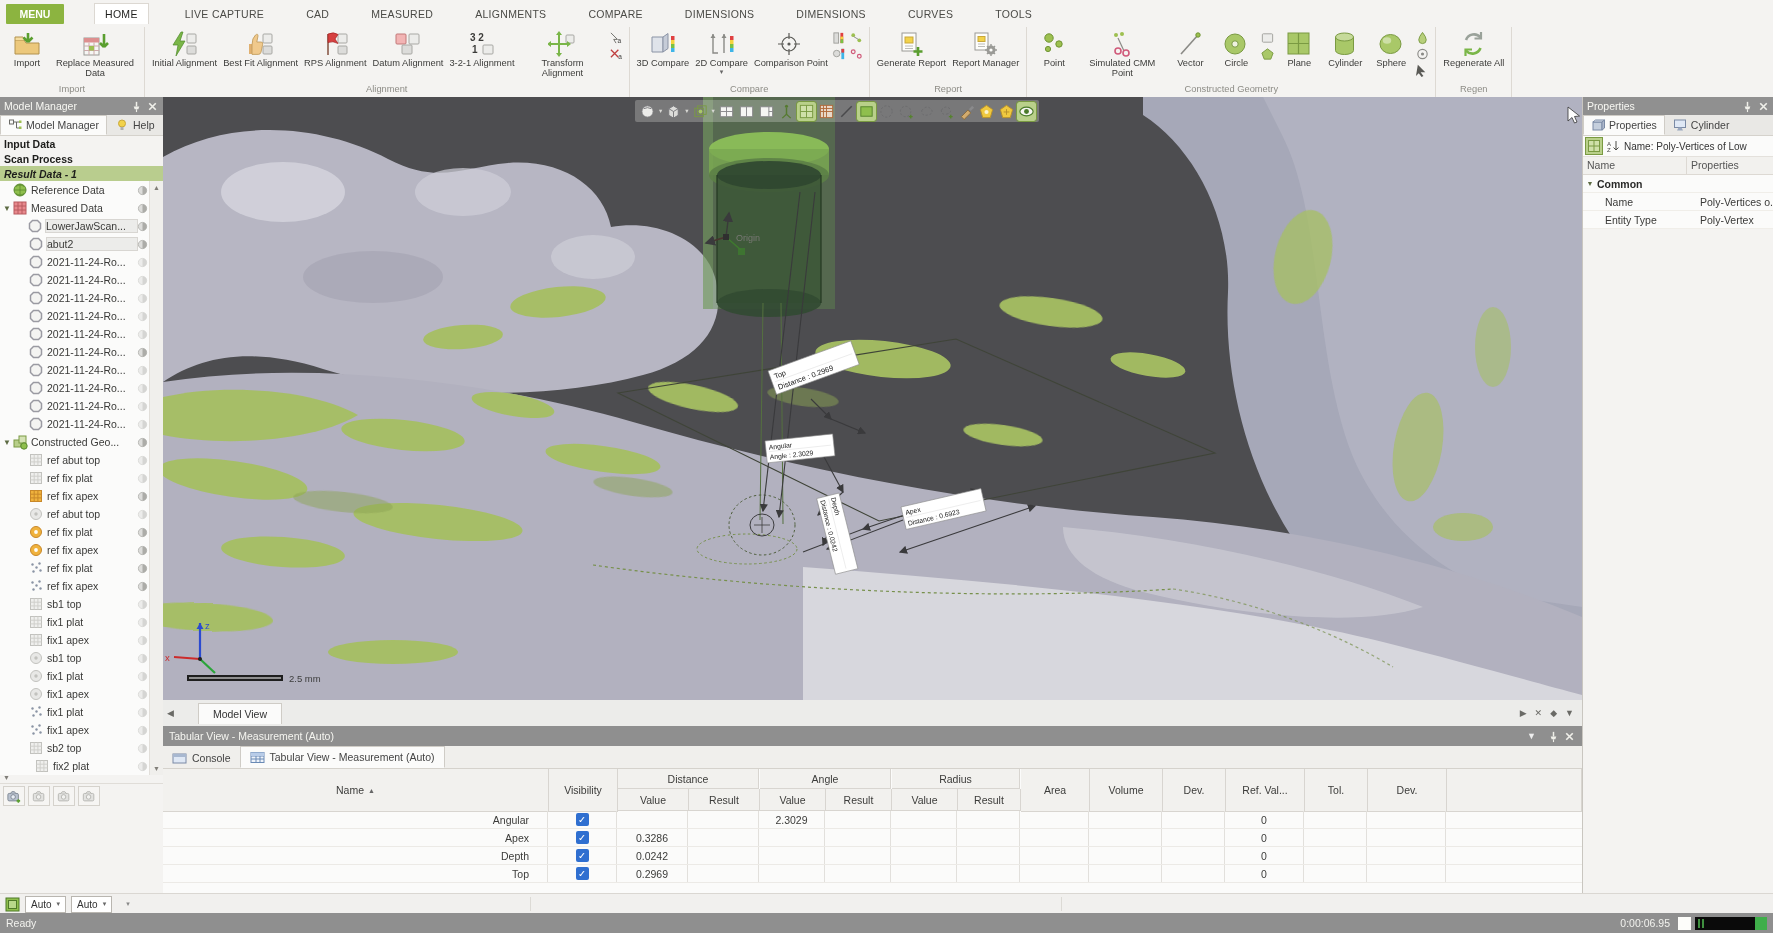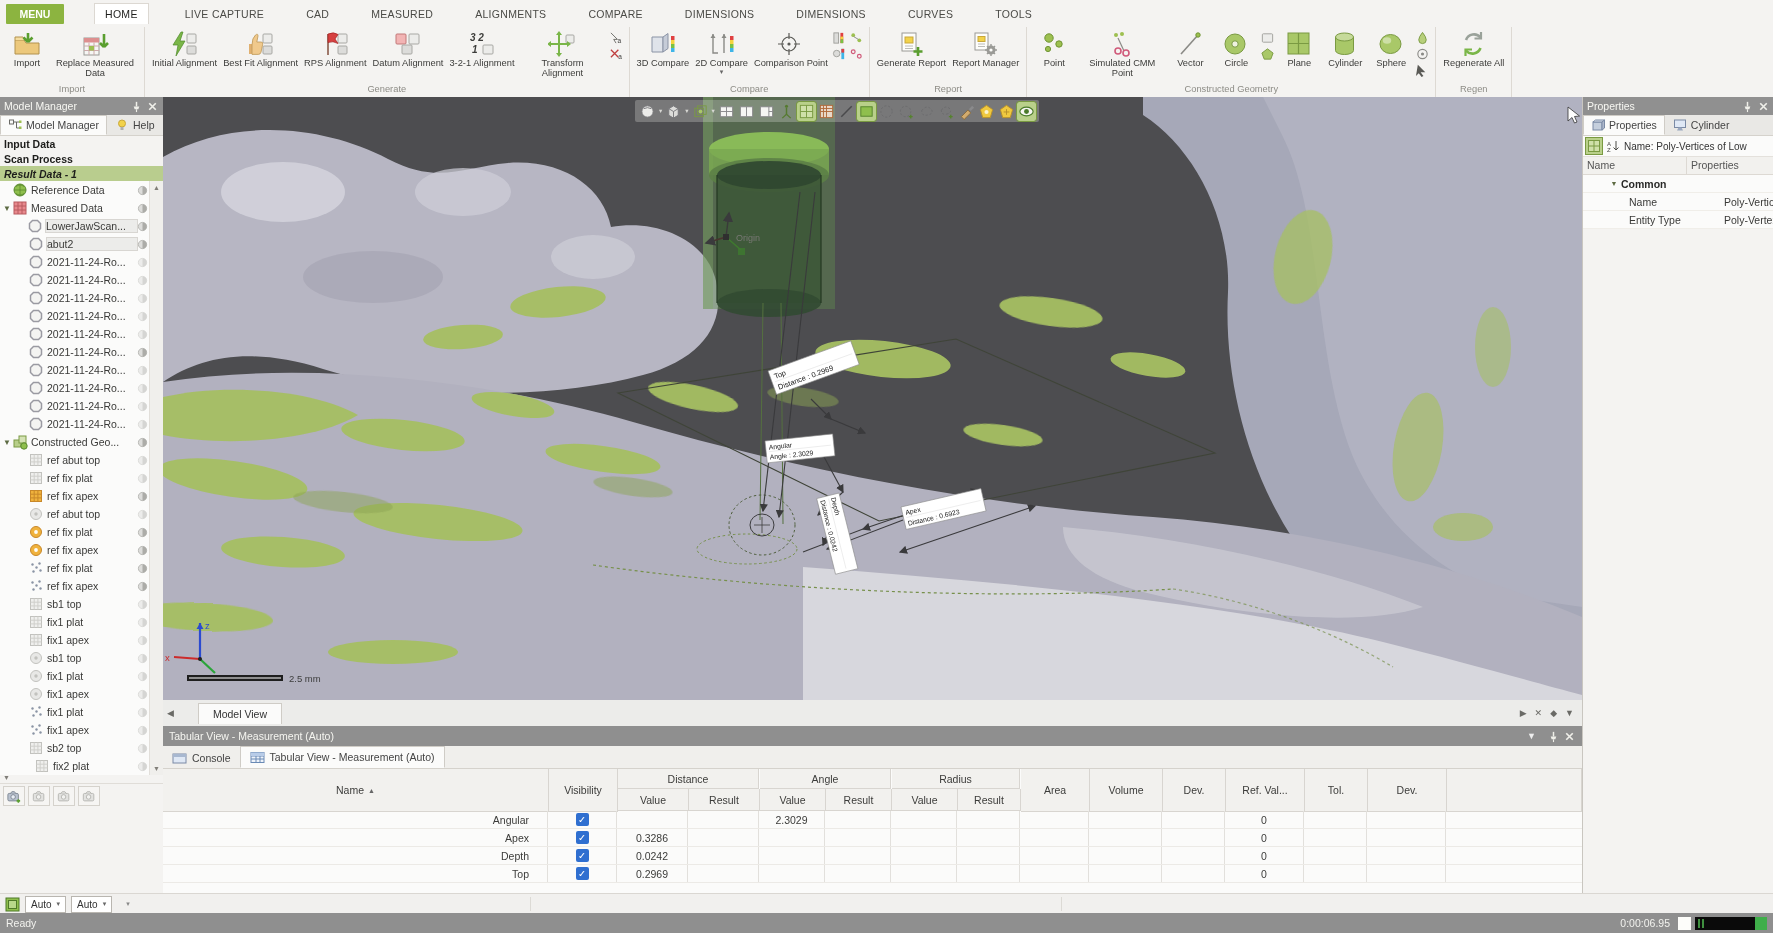--- a/index.html
+++ b/index.html
@@ -16,21 +16,21 @@
   #menu-btn{margin-left:6px;width:58px;height:20px;background:#8cb440;color:#fff;font-weight:bold;
             font-size:10.5px;display:flex;align-items:center;justify-content:center;border-radius:1px;cursor:pointer;}
   .mtab{margin-left:30px;font-size:10.5px;color:#4a4a46;letter-spacing:.3px;cursor:pointer;padding:4px 6px;}
   .mtab.active{background:#fff;border:1px solid #dcd8d2;border-bottom:none;color:#1f1f1d;padding:4px 10px;}
 
   
   #ribbon{left:0;top:27px;width:1773px;height:70px;background:#f4f3f1;border-bottom:1px solid #dcd9d4;display:flex;}
   .rgroup{display:flex;flex-direction:column;border-right:1px solid #ddd9d3;padding:0 4px;}
   .rbuttons{display:flex;align-items:flex-start;height:56px;padding-top:2px;}
   .rbtn{display:flex;flex-direction:column;align-items:center;min-width:40px;max-width:84px;padding:1px 3px;cursor:pointer;}
-  .rbtn .icn{width:29px;height:28px;font-style:italic;}
+  .rbtn .icn{width:29px;height:28px;}
   .rlabel{font-size:9.3px;line-height:1.08;text-align:center;color:#3c3c3a;white-space:pre-line;}
   .rgname{height:13px;text-align:center;font-size:9.3px;color:#8d8c86;}
   .rstack{display:flex;flex-direction:column;justify-content:flex-start;gap:2px;padding:2px 1px;}
   .rstack .icn{width:15px;height:14px;cursor:pointer;}
   .dd{font-size:7px;color:#666;}
 
   
   .ptitle{height:18px;background:#909090;color:#f7f7f2;display:flex;align-items:center;
           padding:0 4px;font-size:10.5px;}
   .ptitle .sp{flex:1;}
@@ -94,21 +94,21 @@
   
   #right-panel{left:1582px;top:97px;width:191px;height:796px;background:#f4f3f1;border-left:1px solid #c9c6c0;}
   #prop-toolbar{height:20px;display:flex;align-items:center;gap:3px;padding:0 3px;background:#fbfbfa;
                 border-bottom:1px solid #e4e1dc;}
   #prop-toolbar .pbtn{width:16px;height:16px;cursor:pointer;display:flex;align-items:center;justify-content:center;}
   #prop-toolbar .pbtn.active{background:#b9d08a;outline:1px solid #7a9a42;}
   #prop-toolbar .pbtn .icn{width:14px;height:14px;}
   #prop-name-line{font-size:10px;color:#333;white-space:nowrap;overflow:hidden;}
   .phead{height:17px;display:flex;background:#f2f1ee;border-bottom:1px solid #ddd9d3;color:#555;}
   .phead div{padding:2px 4px;}
-  .prow{height:17px;display:flex;align-items:center;border-bottom:1px solid #f0eee9;background:#fbfbfa;cursor:default;padding-left:24px;}
+  .prow{height:17px;display:flex;align-items:center;border-bottom:1px solid #f0eee9;background:#fbfbfa;cursor:default;}
   .prow .pn{width:95px;padding-left:22px;color:#3a3a38;}
   .prow .pv{flex:1;color:#3a3a38;white-space:nowrap;overflow:hidden;}
   .pgroup{font-weight:bold;color:#2a2a28;}
 
   
   #bottombar{left:0;top:893px;width:1773px;height:20px;background:#f1f0ee;border-top:1px solid #dad7d2;
              display:flex;align-items:center;}
   .bsel{height:15px;background:#fff;border:1px solid #b9b6b0;display:flex;align-items:center;gap:5px;
         padding:0 5px;margin-left:5px;font-size:10px;color:#333;cursor:pointer;}
   .bsep{width:1px;height:14px;background:#dcdad5;}
@@ -216,21 +216,21 @@
             <span class="icn"><svg viewBox="0 0 16 15">
                 <path d="M2 2 l7 7 h-4 l2.5 4" stroke="#6a6a66" fill="none"></path>
                 <text x="9" y="13" font-size="7" fill="#3c3c3a" font-family="Liberation Sans">a</text>
               </svg></span>
             <span class="icn"><svg viewBox="0 0 16 15">
                 <path d="M2 3 l8 8 M10 3 l-8 8" stroke="#c04040" stroke-width="1.4"></path>
                 <text x="10" y="13" font-size="7" fill="#3c3c3a" font-family="Liberation Sans">a</text>
               </svg></span>
           </div>
         </div>
-        <div class="rgname">Generate</div>
+        <div class="rgname">Alignment</div>
       </div>
       <div class="rgroup">
         <div class="rbuttons">
           <div class="rbtn">
             <span class="icn"><svg viewBox="0 0 29 28">
                 <path d="M4 7 h11 v15 H4z" fill="#dfe3ea" stroke="#8a93a5"></path>
                 <path d="M15 7 l5-3.5 v15 l-5 3.5z" fill="#c6ccd8" stroke="#8a93a5"></path>
                 <rect x="23" y="6" width="3.5" height="4" fill="#e04040"></rect>
                 <rect x="23" y="10" width="3.5" height="4" fill="#f5d33f"></rect>
                 <rect x="23" y="14" width="3.5" height="4" fill="#7ac143"></rect>

